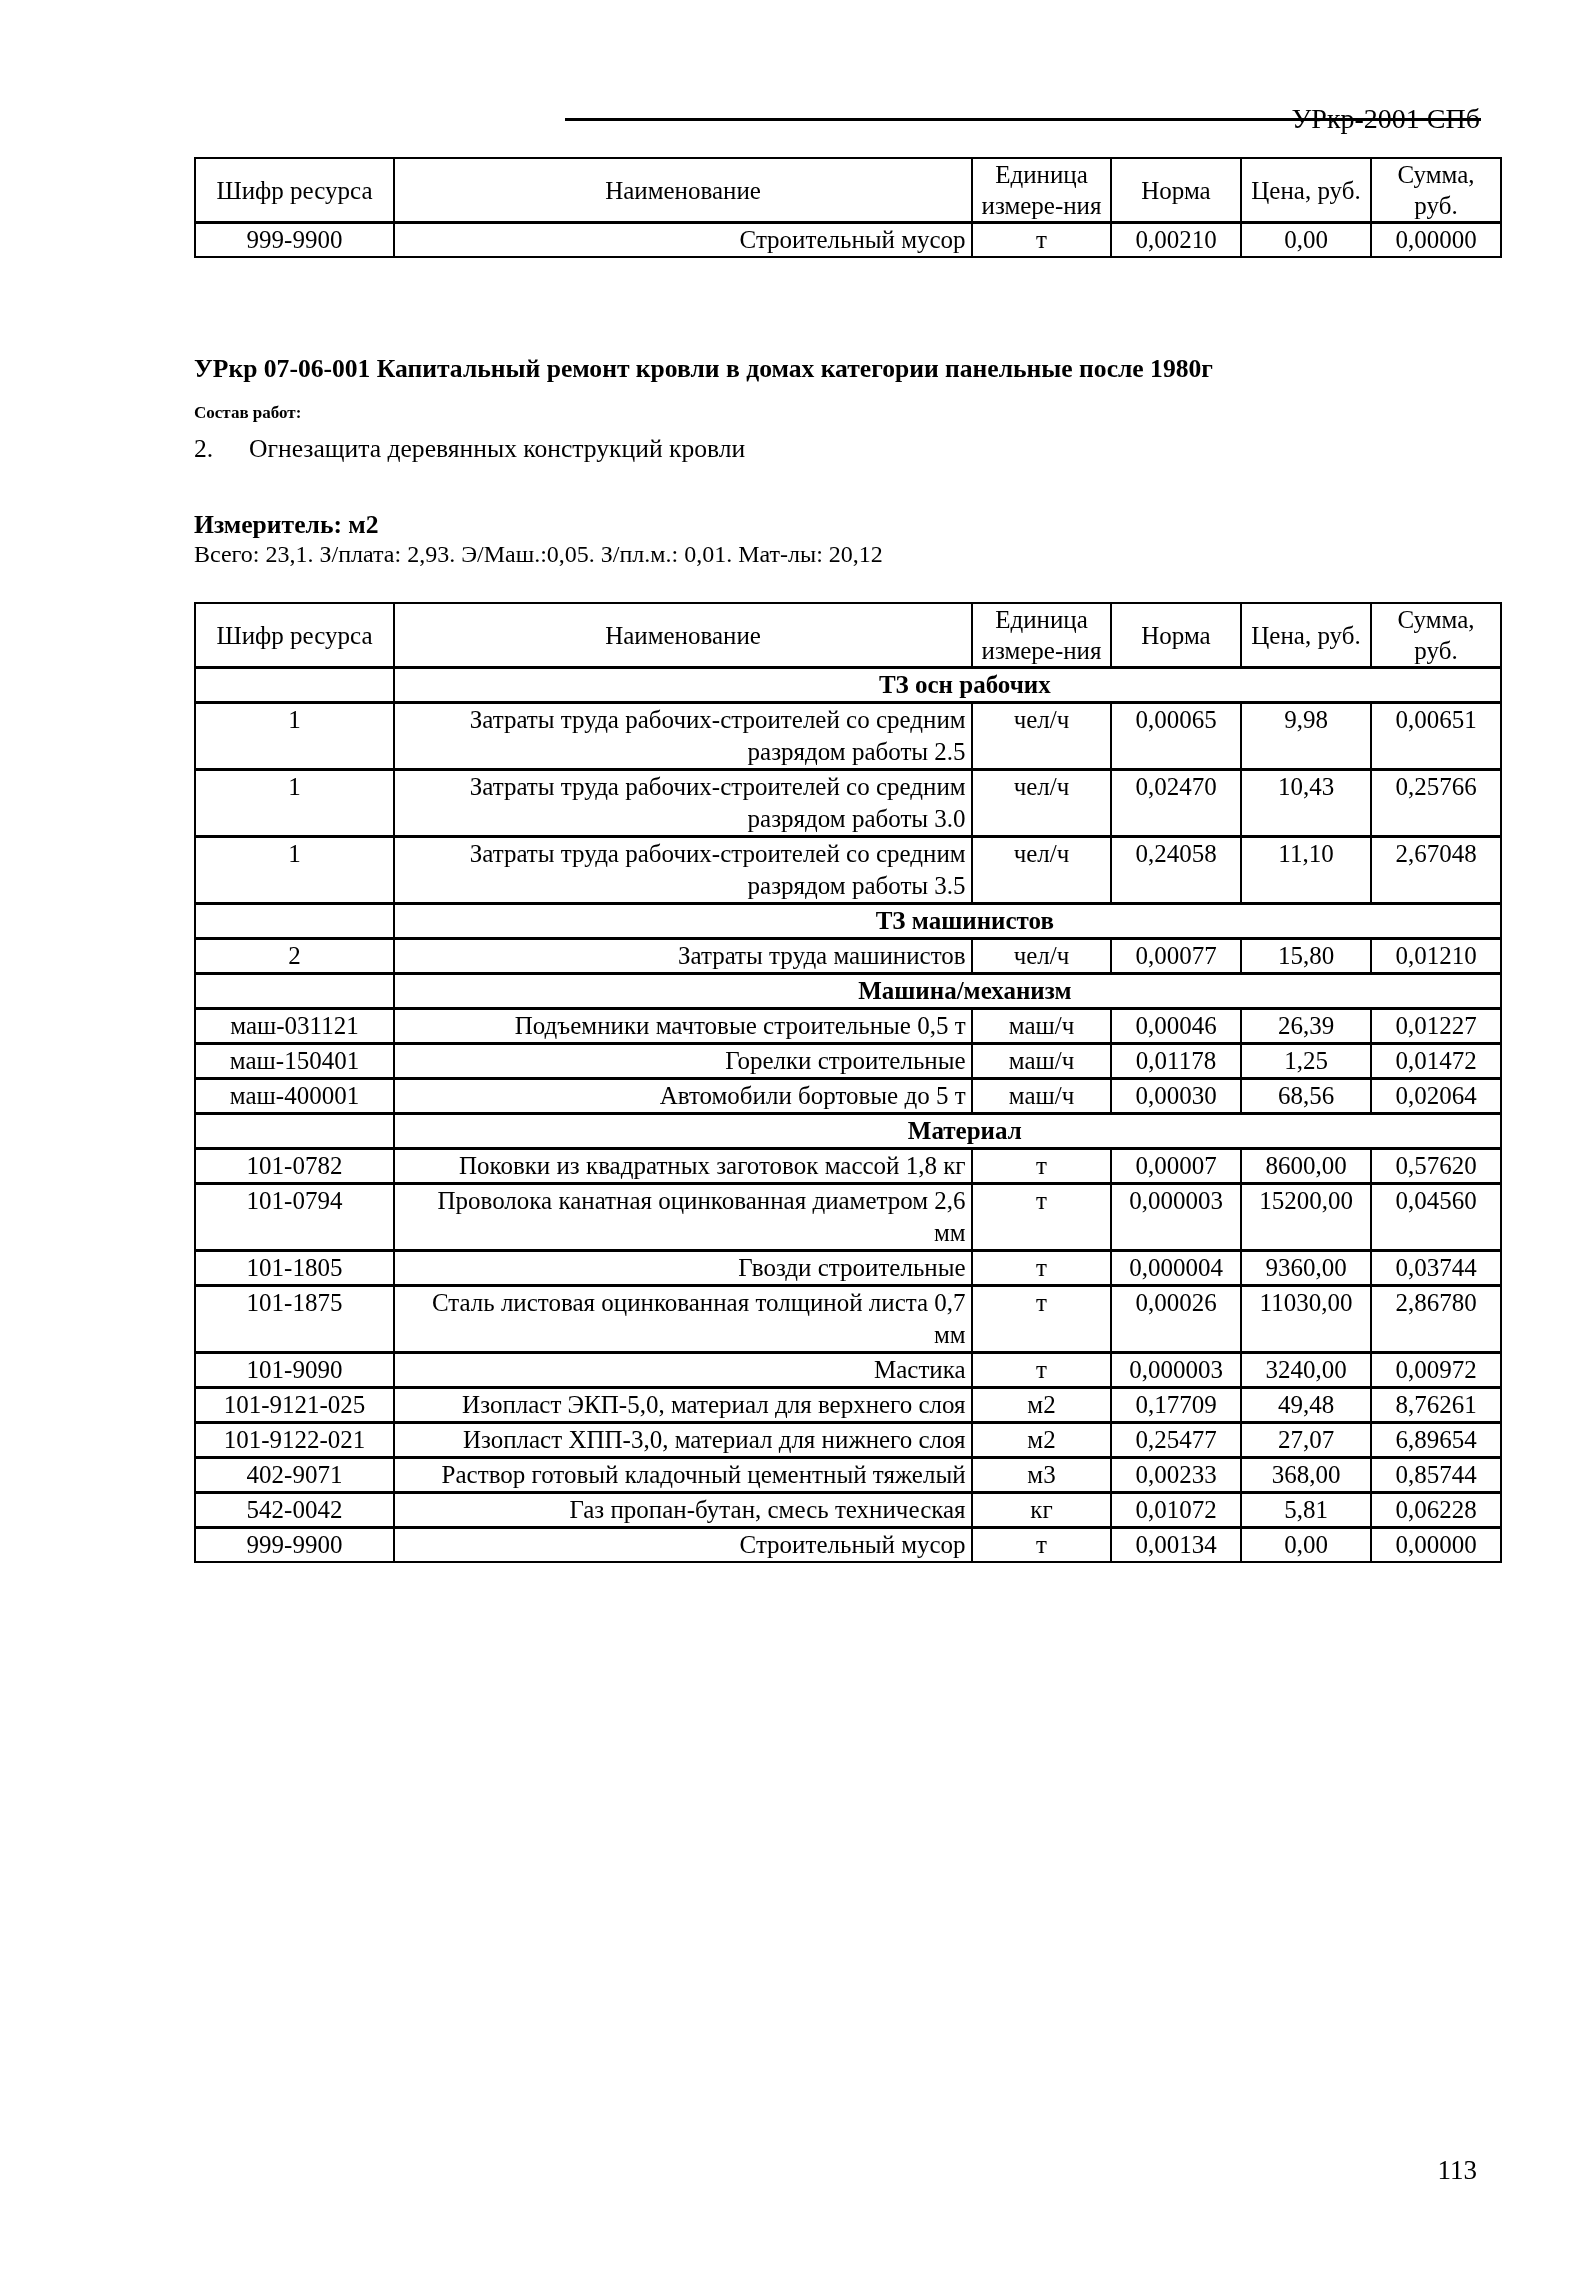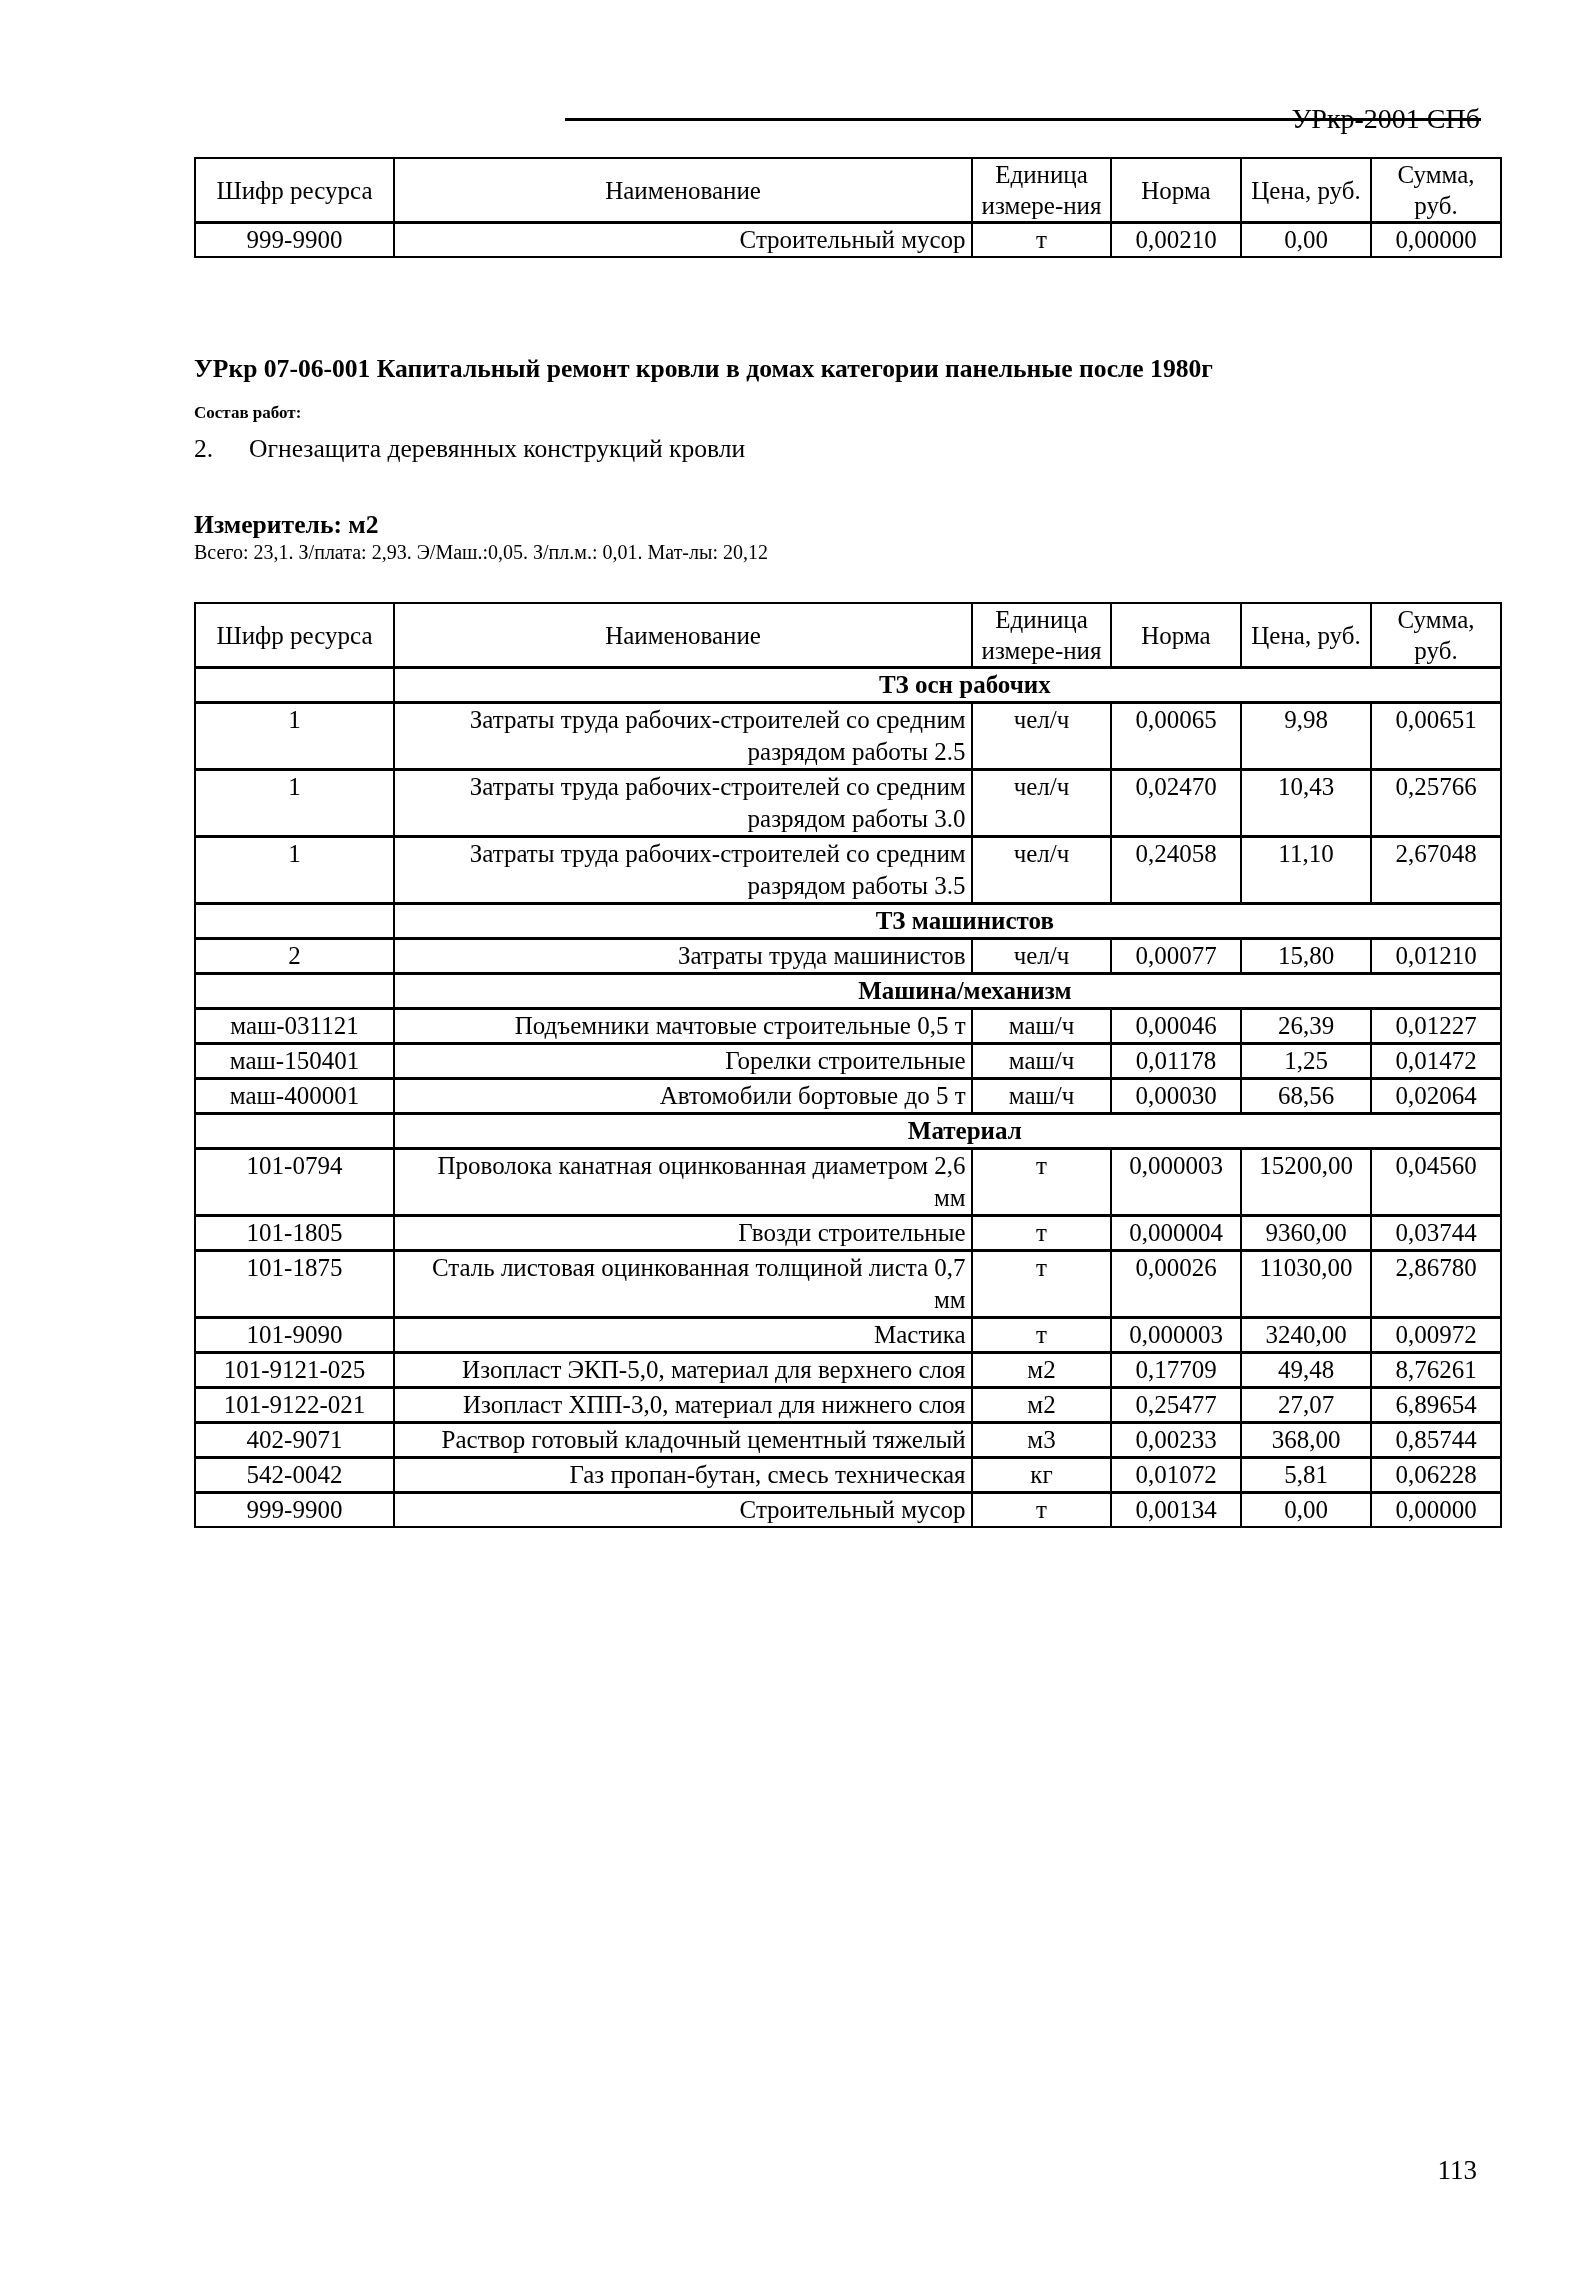--- a/index.html
+++ b/index.html
@@ -24,21 +24,21 @@
     tr.thick td { border-top-width: 3.4px; }
 
     #table1 { top: 157px; }
     #table2 { top: 602px; }
 
     .section-title { position: absolute; left: 194px; top: 354px; font-size: 25.6px; font-weight: bold; }
     .works-title { position: absolute; left: 194px; top: 403px; font-size: 17px; font-weight: bold; }
     .works-list { position: absolute; left: 194px; top: 434px; font-size: 25.6px; line-height: 30px; margin: 0; padding: 0; list-style: none; }
     .works-list li span.n { display: inline-block; width: 55px; }
     .meter { position: absolute; left: 194px; top: 510px; font-size: 25.6px; font-weight: bold; }
-    .totals { position: absolute; left: 194px; top: 541px; font-size: 20px; }
+    .totals { position: absolute; left: 194px; top: 541px; font-size: 24px; }
     .page-number { position: absolute; right: 111px; top: 2155px; font-size: 27px; }
   </style>
 </head>
 <body>
 
 <div class="header-title">УРкр-2001 СПб</div>
 <div class="header-rule"></div>
 
 <table class="res" id="table1">
   <colgroup>
@@ -165,20 +165,28 @@
         <td class="unit">маш/ч</td>
         <td class="num">0,00030</td>
         <td class="num">68,56</td>
         <td class="num">0,02064</td>
       </tr>
       <tr class="group thick">
         <td></td>
         <td colspan="5">Материал</td>
       </tr>
       <tr class="thick">
+        <td class="code">101-0782</td>
+        <td class="name">Поковки из квадратных заготовок массой 1,8 кг</td>
+        <td class="unit">т</td>
+        <td class="num">0,00007</td>
+        <td class="num">8600,00</td>
+        <td class="num">0,57620</td>
+      </tr>
+      <tr class="thick">
         <td class="code">101-0794</td>
         <td class="name">Проволока канатная оцинкованная диаметром 2,6 мм</td>
         <td class="unit">т</td>
         <td class="num">0,000003</td>
         <td class="num">15200,00</td>
         <td class="num">0,04560</td>
       </tr>
       <tr class="thick">
         <td class="code">101-1805</td>
         <td class="name">Гвозди строительные</td>

